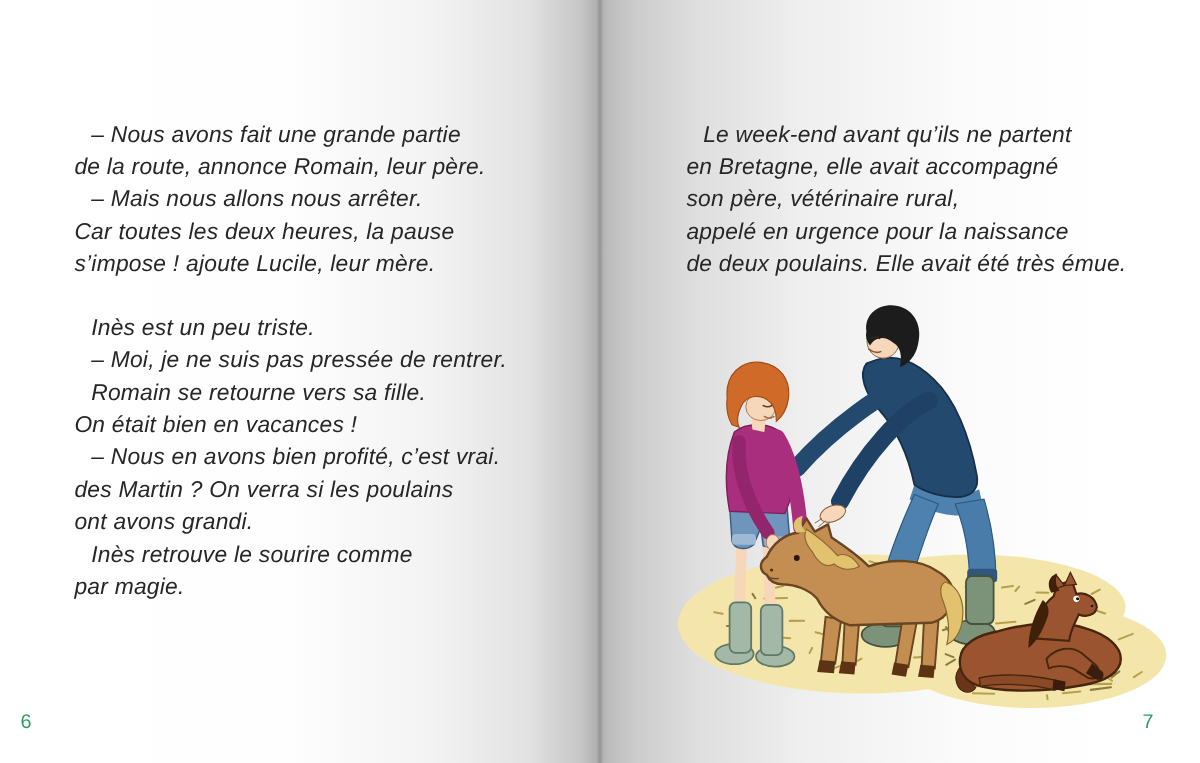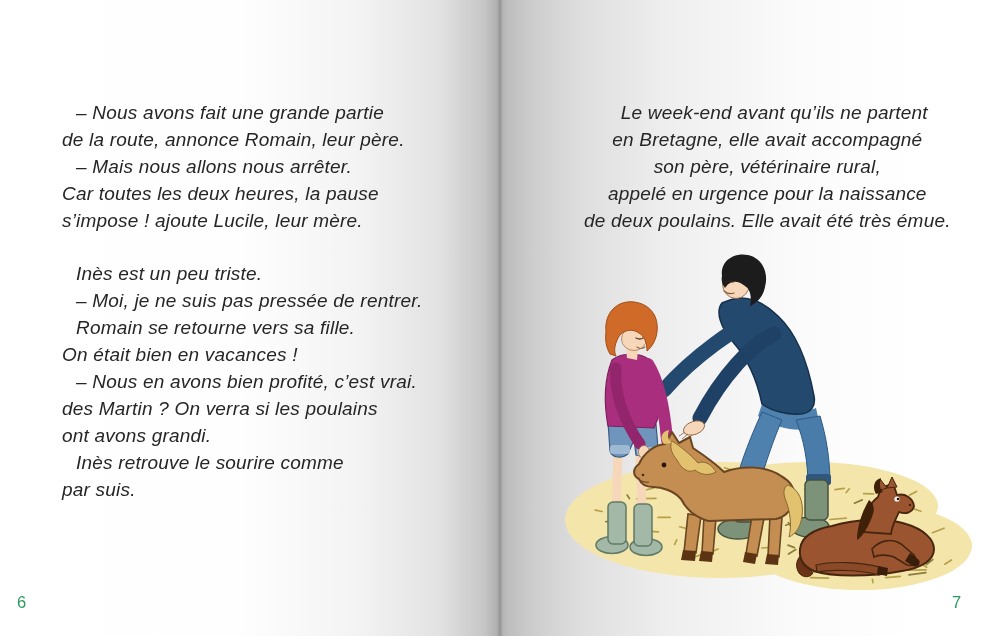--- a/index.html
+++ b/index.html
@@ -12,21 +12,21 @@
       #dedede 58%, #efefef 67%, #fbfbfb 80%, #ffffff 92%);
   }
   .gutter{position:absolute;left:497px;top:0;width:6px;height:636px;
     background:linear-gradient(90deg,rgba(0,0,0,0) 0%,rgba(60,60,60,.22) 50%,rgba(0,0,0,0) 100%);}
   .page{position:absolute;top:0;width:500px;height:636px;}
   .page-left{left:0;}
   .page-right{left:500px;}
   .text-col{position:absolute;top:100px;font-size:19px;line-height:26.9px;
     color:#262626;letter-spacing:.2px;white-space:nowrap;}
   .page-left .text-col{left:62px;}
-  .page-right .text-col{left:84px;text-align:center;}
+  .page-right .text-col{left:72px;}
   .line{min-height:26.9px;font-style:italic;}
   .line.indent{padding-left:14px;}
   .paragraph + .paragraph{margin-top:26.9px;}
   .page-num{position:absolute;top:593px;font-size:16.5px;color:#2d9a60;}
   .num-left{left:17px;}
   .num-right{left:452px;}
   .illustration{position:absolute;left:60px;top:248px;}
 </style>
 </head>
 <body>
@@ -44,21 +44,21 @@
         </div>
         <div class="paragraph">
           <div class="line indent">Inès est un peu triste.</div>
           <div class="line indent">– Moi, je ne suis pas pressée de rentrer.</div>
           <div class="line indent">Romain se retourne vers sa fille.</div>
           <div class="line">On était bien en vacances !</div>
           <div class="line indent">– Nous en avons bien profité, c’est vrai.</div>
           <div class="line">des Martin ? On verra si les poulains</div>
           <div class="line">ont avons grandi.</div>
           <div class="line indent">Inès retrouve le sourire comme</div>
-          <div class="line">par suis.</div>
+          <div class="line">par magie.</div>
         </div>
       </div>
     <div class="page-num num-left">6</div>
   </div>
 
   <div class="page page-right">
     <div class="text-col">
         <div class="paragraph">
           <div class="line indent">Le week-end avant qu’ils ne partent</div>
           <div class="line">en Bretagne, elle avait accompagné</div>

